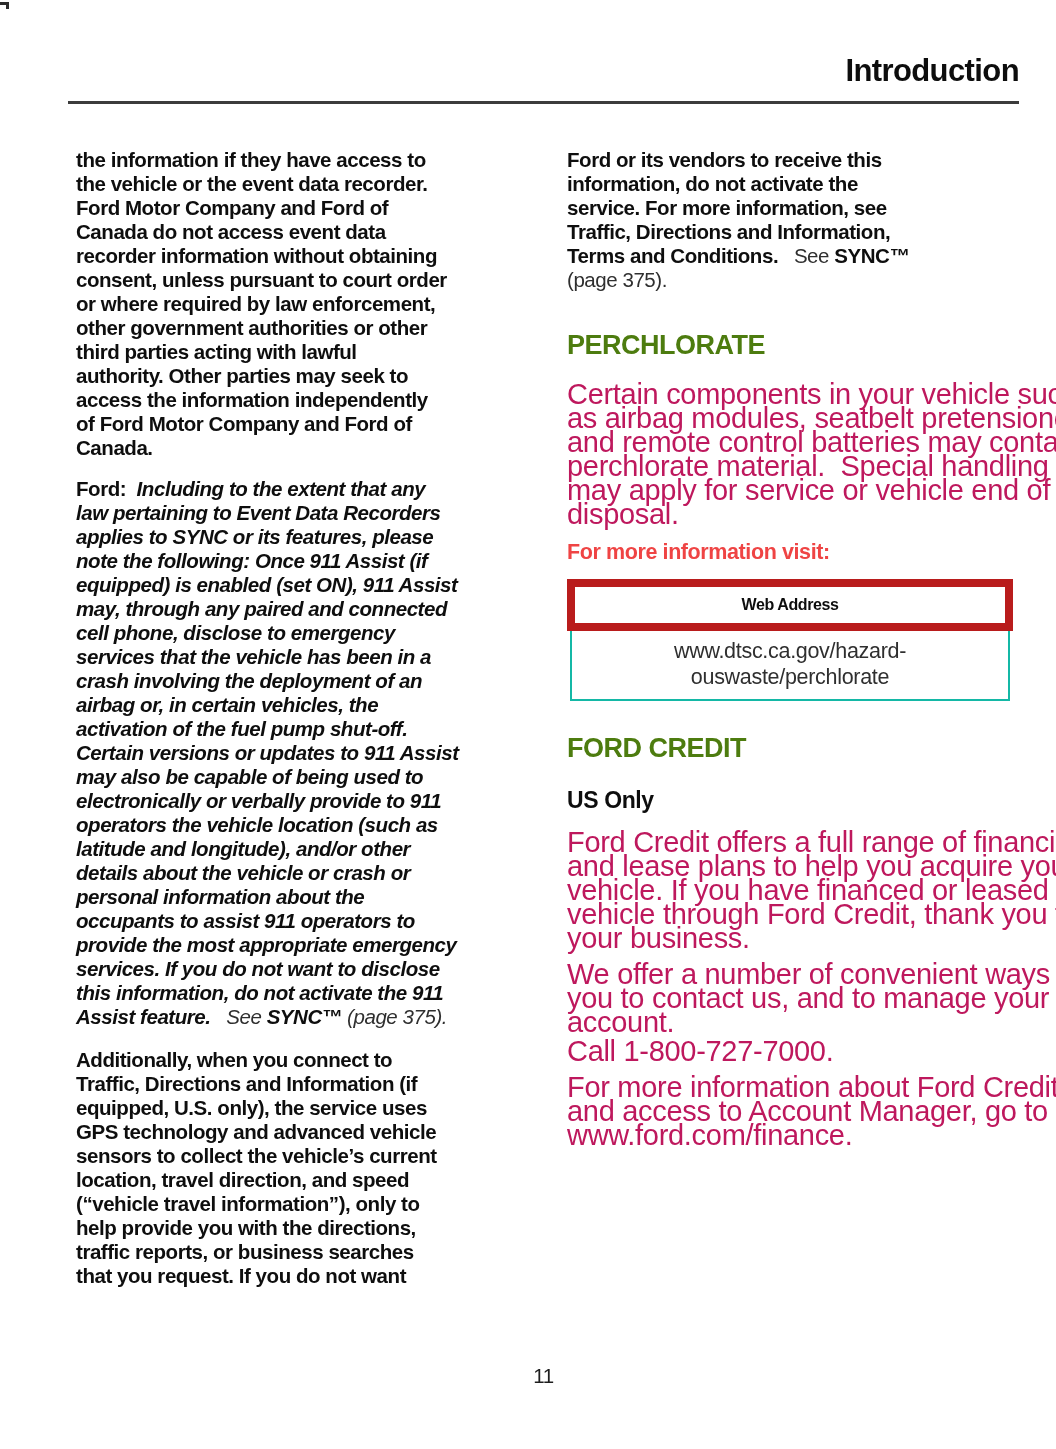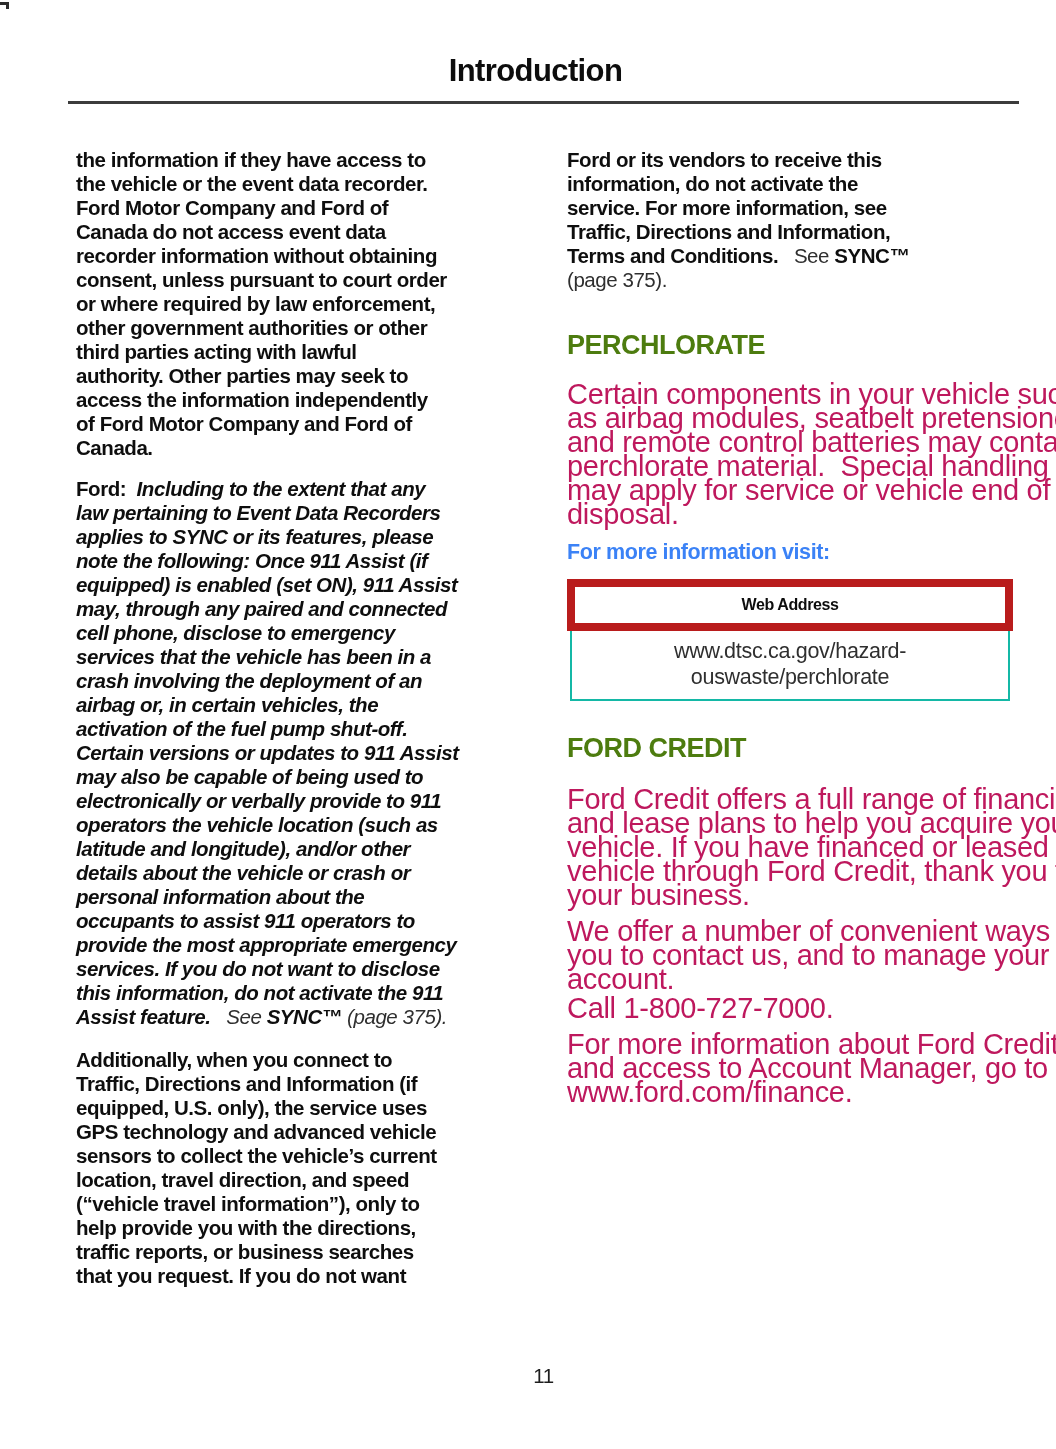--- a/index.html
+++ b/index.html
@@ -7,22 +7,22 @@
     width:1056px;height:1449px;
     background:#ffffff;
     position:relative;
     font-family:"Liberation Sans",sans-serif;
     color:#111;
     overflow:hidden;
   }
   .pre{white-space:pre;}
   
   .doc-title{
-    position:absolute;top:53px;left:60px;width:951px;
-    text-align:center;
+    position:absolute;top:53px;left:68px;width:951px;
+    text-align:right;
     font-size:31px;font-weight:700;letter-spacing:-0.6px;color:#0d0d0d;
   }
   .title-rule{
     position:absolute;top:101px;left:68px;width:951px;height:3px;
     background:#3c3c3c;
   }
   
   .corner{position:absolute;top:2px;left:0;width:10px;height:8px;}
   .corner .bar{position:absolute;top:0;left:0;width:9px;height:3px;background:#2b2b2b;}
   .corner .tick{position:absolute;top:3px;left:6px;width:3px;height:4px;background:#2b2b2b;}
@@ -48,21 +48,21 @@
   .h-sec{
     font-weight:700;font-size:27px;line-height:30px;
     letter-spacing:-0.5px;color:#4d7c0f;margin:0;
   }
   .h-sub{
     font-weight:700;font-size:23px;line-height:27px;
     letter-spacing:-0.4px;color:#0d0d0d;margin:0;
   }
   .h-visit{
     font-weight:700;font-size:21.5px;line-height:25px;
-    letter-spacing:-0.4px;color:#3b82f6;margin:0;
+    letter-spacing:-0.4px;color:#ef4444;margin:0;
   }
   
   .lp1{margin-bottom:17px;}
   .lnote{margin-bottom:19px;}
   
   .rp1{margin-bottom:0;}
   .h-perch{margin-top:38px;margin-bottom:22px;}
   .perch-body{margin-bottom:14px;}
   .visit{margin-bottom:14px;}
   .web-table{
@@ -177,20 +177,21 @@
     </thead>
     <tbody>
       <tr>
         <td class="pre">www.dtsc.ca.gov/hazard-
 ouswaste/perchlorate</td>
       </tr>
     </tbody>
   </table>
 
   <h2 class="h-sec h-fc">FORD CREDIT</h2>
+  <h3 class="h-sub us-only">US Only</h3>
   <p class="reg pre fcp1">Ford Credit offers a full range of financing
 and lease plans to help you acquire your
 vehicle. If you have financed or leased your
 vehicle through Ford Credit, thank you for
 your business.</p>
   <p class="reg pre fcp2">We offer a number of convenient ways for
 you to contact us, and to manage your
 account.</p>
   <p class="reg pre fcp3">Call 1-800-727-7000.</p>
   <p class="reg pre fcp4">For more information about Ford Credit

